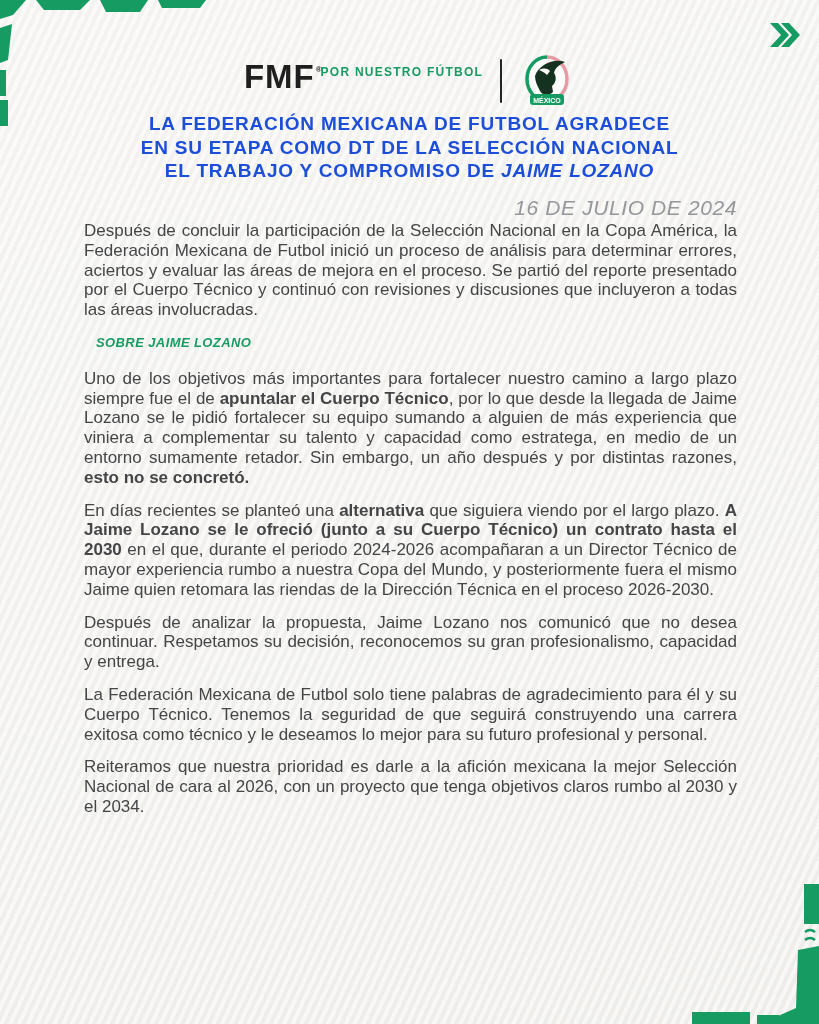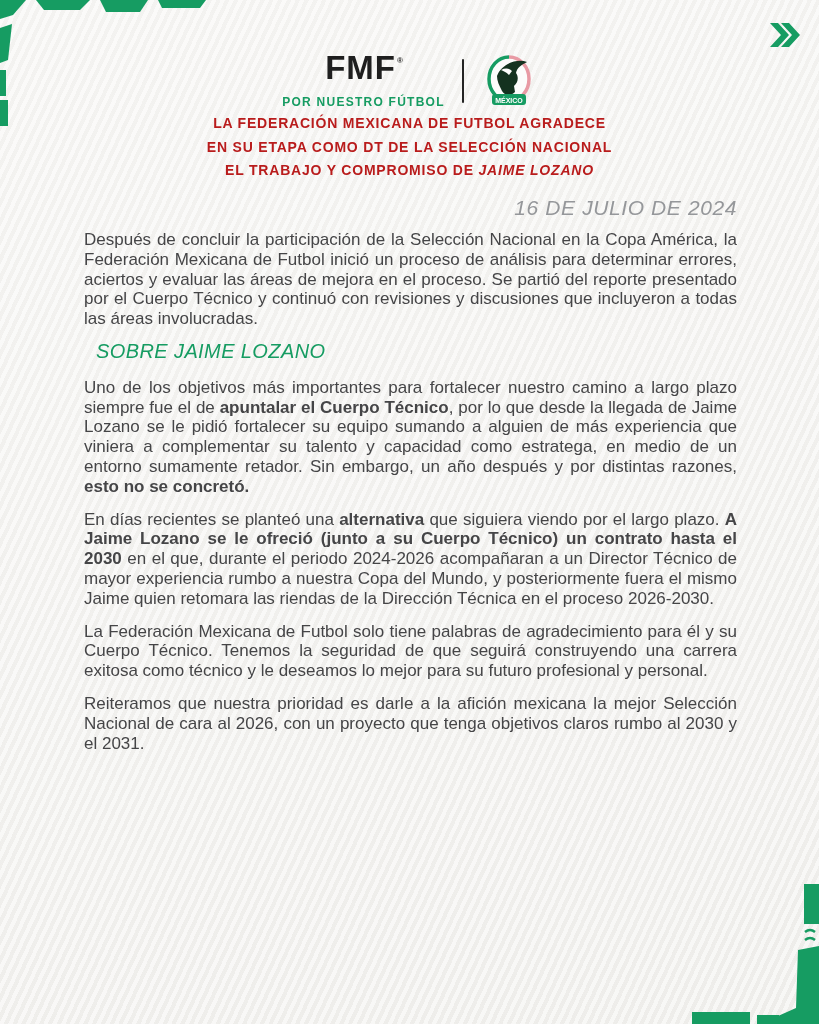--- a/index.html
+++ b/index.html
@@ -13,46 +13,46 @@
     background:
       repeating-linear-gradient(115deg, rgba(255,255,255,0.5) 0 4px, rgba(120,120,120,0.02) 4px 8px),
       linear-gradient(160deg, rgba(255,255,255,0.25), rgba(0,0,0,0.012));
   }
   .deco{position:absolute;inset:0;pointer-events:none;}
   
   .logo-row{
     position:absolute;top:50px;left:0;width:100%;
     display:flex;justify-content:center;align-items:center;gap:17px;
   }
-  .fmf{display:flex;flex-direction:column;align-items:center;}
+  .fmf{display:flex;flex-direction:row;align-items:flex-start;}
   .fmf-word{font-weight:bold;font-size:33px;line-height:30px;color:#1f1f1f;letter-spacing:1px;position:relative;}
   .fmf-word .reg{font-size:8px;font-weight:bold;position:relative;top:-16px;left:1px;letter-spacing:0;}
   .fmf-tag{font-size:12px;font-weight:bold;color:#169c62;letter-spacing:1.25px;margin-top:3px;}
   .logo-div{width:2px;height:44px;background:#242424;border-radius:1px;}
   .chevrons{position:absolute;top:23px;right:19px;}
   
   .title{
     position:absolute;top:112px;left:0;width:100%;margin:0;
-    text-align:center;color:#b91c1c;font-size:14px;line-height:23.5px;
+    text-align:center;color:#1d4ed8;font-size:19px;line-height:23.5px;
     font-weight:bold;letter-spacing:0.8px;
   }
   .t-line{display:block;}
   .date{
     position:absolute;top:196px;right:82px;
     font-style:italic;color:#95979a;font-size:21px;letter-spacing:0.6px;
   }
   
   .main{
-    position:absolute;top:230px;left:84px;width:653px;
+    position:absolute;top:221px;left:84px;width:653px;
     color:#454547;font-size:17px;line-height:19.8px;text-align:justify;
   }
   .main p{margin:0 0 13px 0;}
   .sec-head{
-    color:#169c62;font-weight:normal;font-style:italic;
-    margin:7px 0 16px 12px;font-size:20px;letter-spacing:0.4px;text-align:left;
+    color:#169c62;font-weight:bold;font-style:italic;
+    margin:7px 0 16px 12px;font-size:13px;letter-spacing:0.4px;text-align:left;
   }
   .b{font-weight:bold;}
   .i{font-style:italic;}
   
   .crest{position:relative;width:56px;height:62px;}
 </style>
 </head>
 <body>
 
 <div class="page">
@@ -110,17 +110,18 @@
     <span class="t-line"><span>EL TRABAJO Y COMPROMISO DE </span><span class="i">JAIME LOZANO</span></span>
   </h1>
 
   <div class="date">16 DE JULIO DE 2024</div>
 
   <div class="main">
     <p><span>Después de concluir la participación de la Selección Nacional en la Copa América, la Federación Mexicana de Futbol inició un proceso de análisis para determinar errores, aciertos y evaluar las áreas de mejora en el proceso. Se partió del reporte presentado por el Cuerpo Técnico y continuó con revisiones y discusiones que incluyeron a todas las áreas involucradas.</span></p>
     <div class="sec-head">SOBRE JAIME LOZANO</div>
     <p><span>Uno de los objetivos más importantes para fortalecer nuestro camino a largo plazo siempre fue el de </span><span class="b">apuntalar el Cuerpo Técnico</span><span>, por lo que desde la llegada de Jaime Lozano se le pidió fortalecer su equipo sumando a alguien de más experiencia que viniera a complementar su talento y capacidad como estratega, en medio de un entorno sumamente retador. Sin embargo, un año después y por distintas razones, </span><span class="b">esto no se concretó.</span></p>
     <p><span>En días recientes se planteó una </span><span class="b">alternativa</span><span> que siguiera viendo por el largo plazo. </span><span class="b">A Jaime Lozano se le ofreció (junto a su Cuerpo Técnico) un contrato hasta el 2030</span><span> en el que, durante el periodo 2024-2026 acompañaran a un Director Técnico de mayor experiencia rumbo a nuestra Copa del Mundo, y posteriormente fuera el mismo Jaime quien retomara las riendas de la Dirección Técnica en el proceso 2026-2030.</span></p>
+    <p><span>Después de analizar la propuesta, Jaime Lozano nos comunicó que no desea continuar. Respetamos su decisión, reconocemos su gran profesionalismo, capacidad y entrega.</span></p>
     <p><span>La Federación Mexicana de Futbol solo tiene palabras de agradecimiento para él y su Cuerpo Técnico. Tenemos la seguridad de que seguirá construyendo una carrera exitosa como técnico y le deseamos lo mejor para su futuro profesional y personal.</span></p>
-    <p><span>Reiteramos que nuestra prioridad es darle a la afición mexicana la mejor Selección Nacional de cara al 2026, con un proyecto que tenga objetivos claros rumbo al 2030 y el 2031.</span><br></p>
+    <p><span>Reiteramos que nuestra prioridad es darle a la afición mexicana la mejor Selección Nacional de cara al 2026, con un proyecto que tenga objetivos claros rumbo al 2030 y el 2034.</span><br></p>
   </div>
 
 </div>
 
 </body></html>

